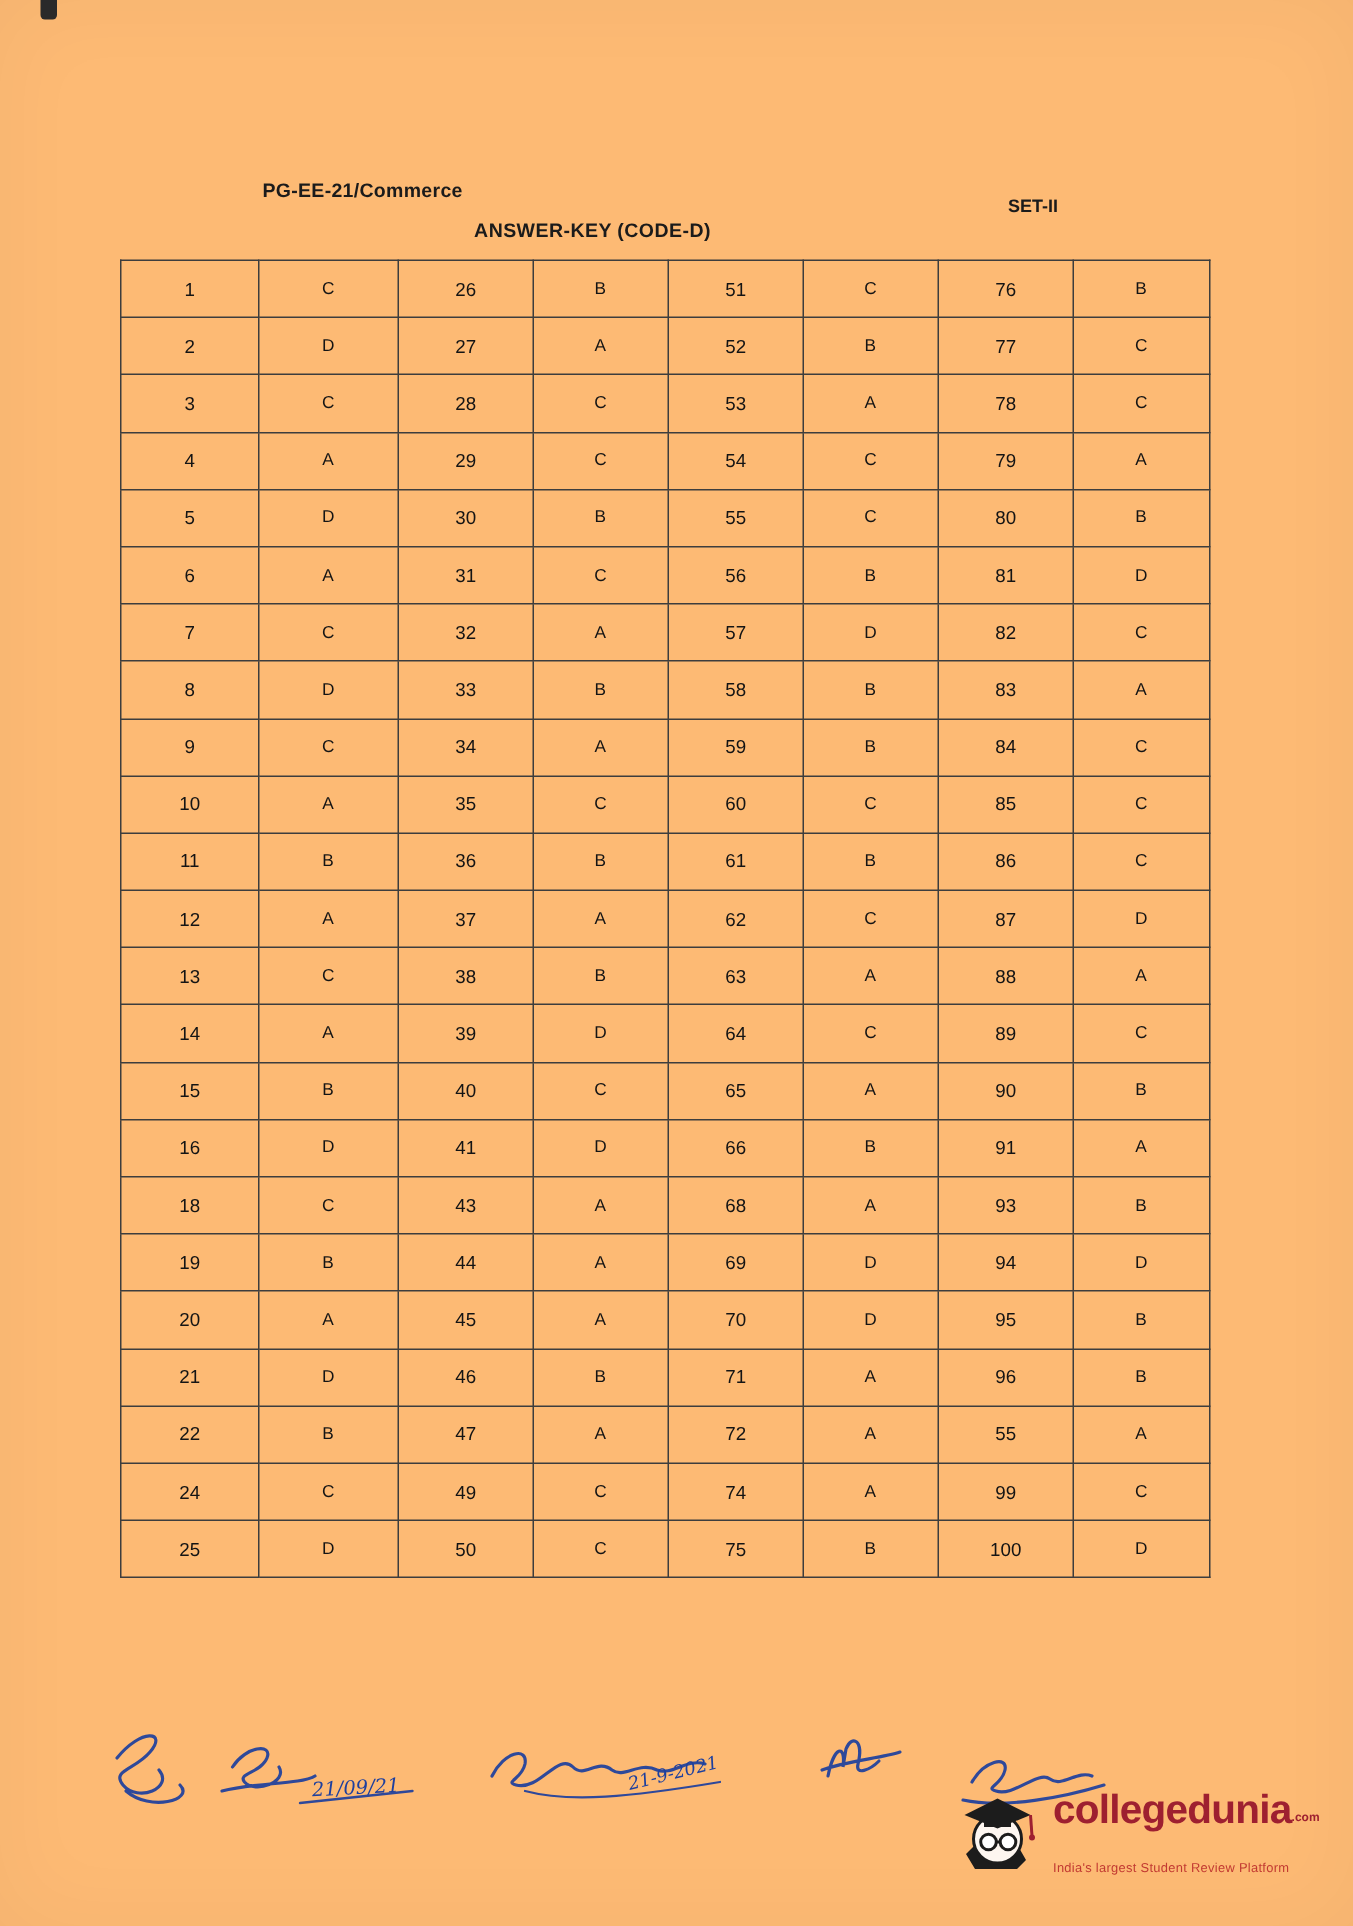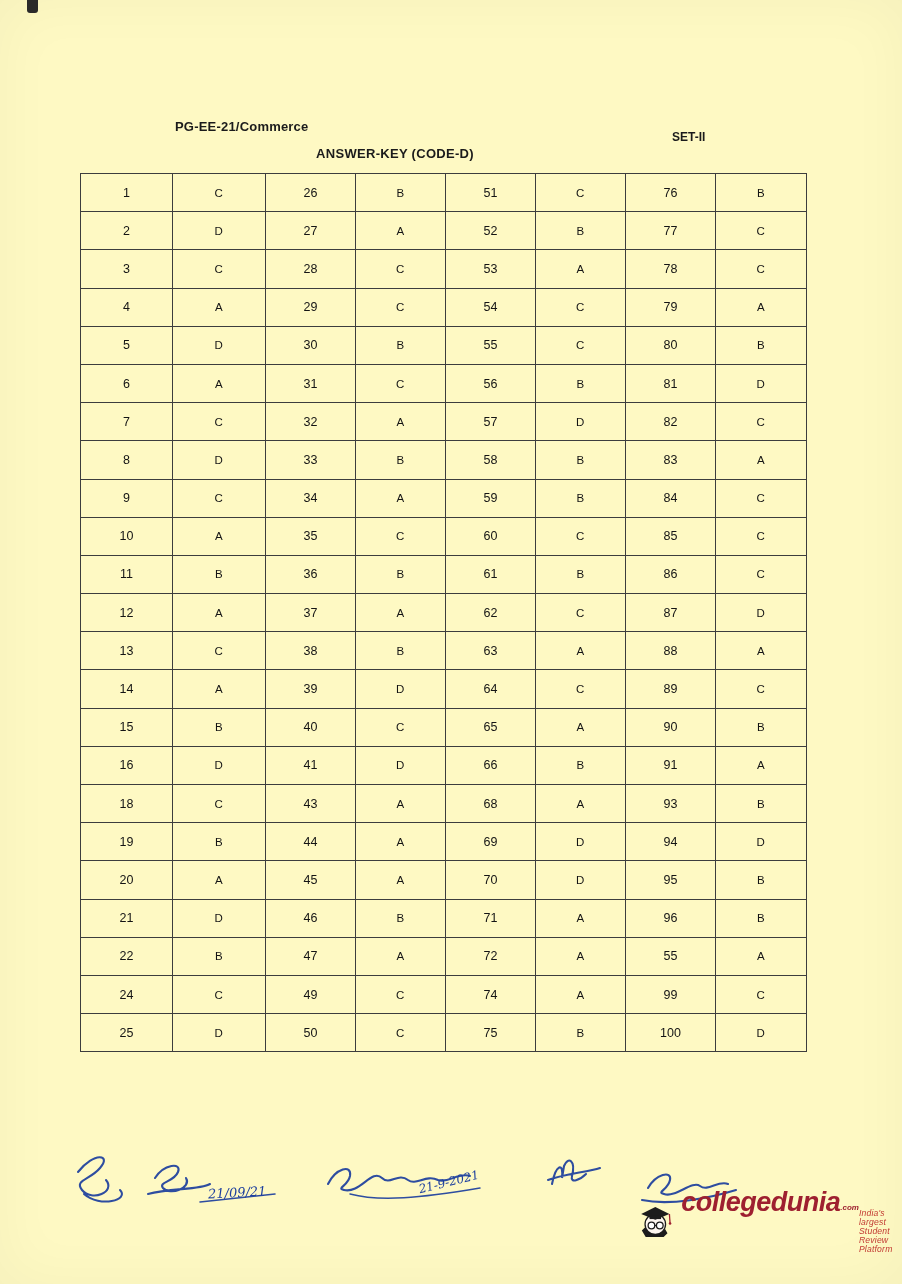--- a/index.html
+++ b/index.html
@@ -2,21 +2,21 @@
 <html><head>
 <meta charset="utf-8">
 <style>
   * { margin: 0; padding: 0; box-sizing: border-box; }
   html, body { background: #e8e8e8; }
   .page {
     position: relative;
     width: 902px;
     height: 1284px;
     margin: 0 auto;
-    background: #fef9c3;
+    background: #fdba74;
     font-family: "Liberation Sans", sans-serif;
     color: #1b1b1b;
     overflow: hidden;
     box-shadow: inset 0 0 60px rgba(0,0,0,0.04);
   }
   .scan-mark-top {
     position: absolute; left: 27px; top: 0; width: 11px; height: 13px;
     background: #2a2a2a; border-radius: 0 0 3px 3px;
   }
   .doc-code {
@@ -56,21 +56,21 @@
     font-style: italic;
     font-size: 13px;
     white-space: nowrap;
   }
   .sig-date.left { left: 148px; top: 35px; transform: rotate(-3deg); }
   .sig-date.middle { left: 358px; top: 25px; transform: rotate(-14deg); font-size: 12px; }
   .logo {
     position: absolute; left: 638px; top: 1186px; width: 258px; height: 70px;
     display: flex; align-items: center; gap: 6px;
   }
-  .logo-text { display: flex; flex-direction: row; line-height: 1.05; font-style: italic; }
+  .logo-text { display: flex; flex-direction: column; line-height: 1.05; }
   .brand-row { display: flex; align-items: flex-start; }
   .brand {
     font-family: "Liberation Sans", sans-serif;
     font-weight: bold; font-size: 27px; color: #9e2030; letter-spacing: -0.5px;
   }
   .tld { font-size: 8px; color: #9e2030; font-weight: bold; margin-top: 16px; }
   .tagline { font-size: 8.6px; color: #c23a32; margin-top: 21px; letter-spacing: .2px; }
 </style>
 </head>
 <body>

